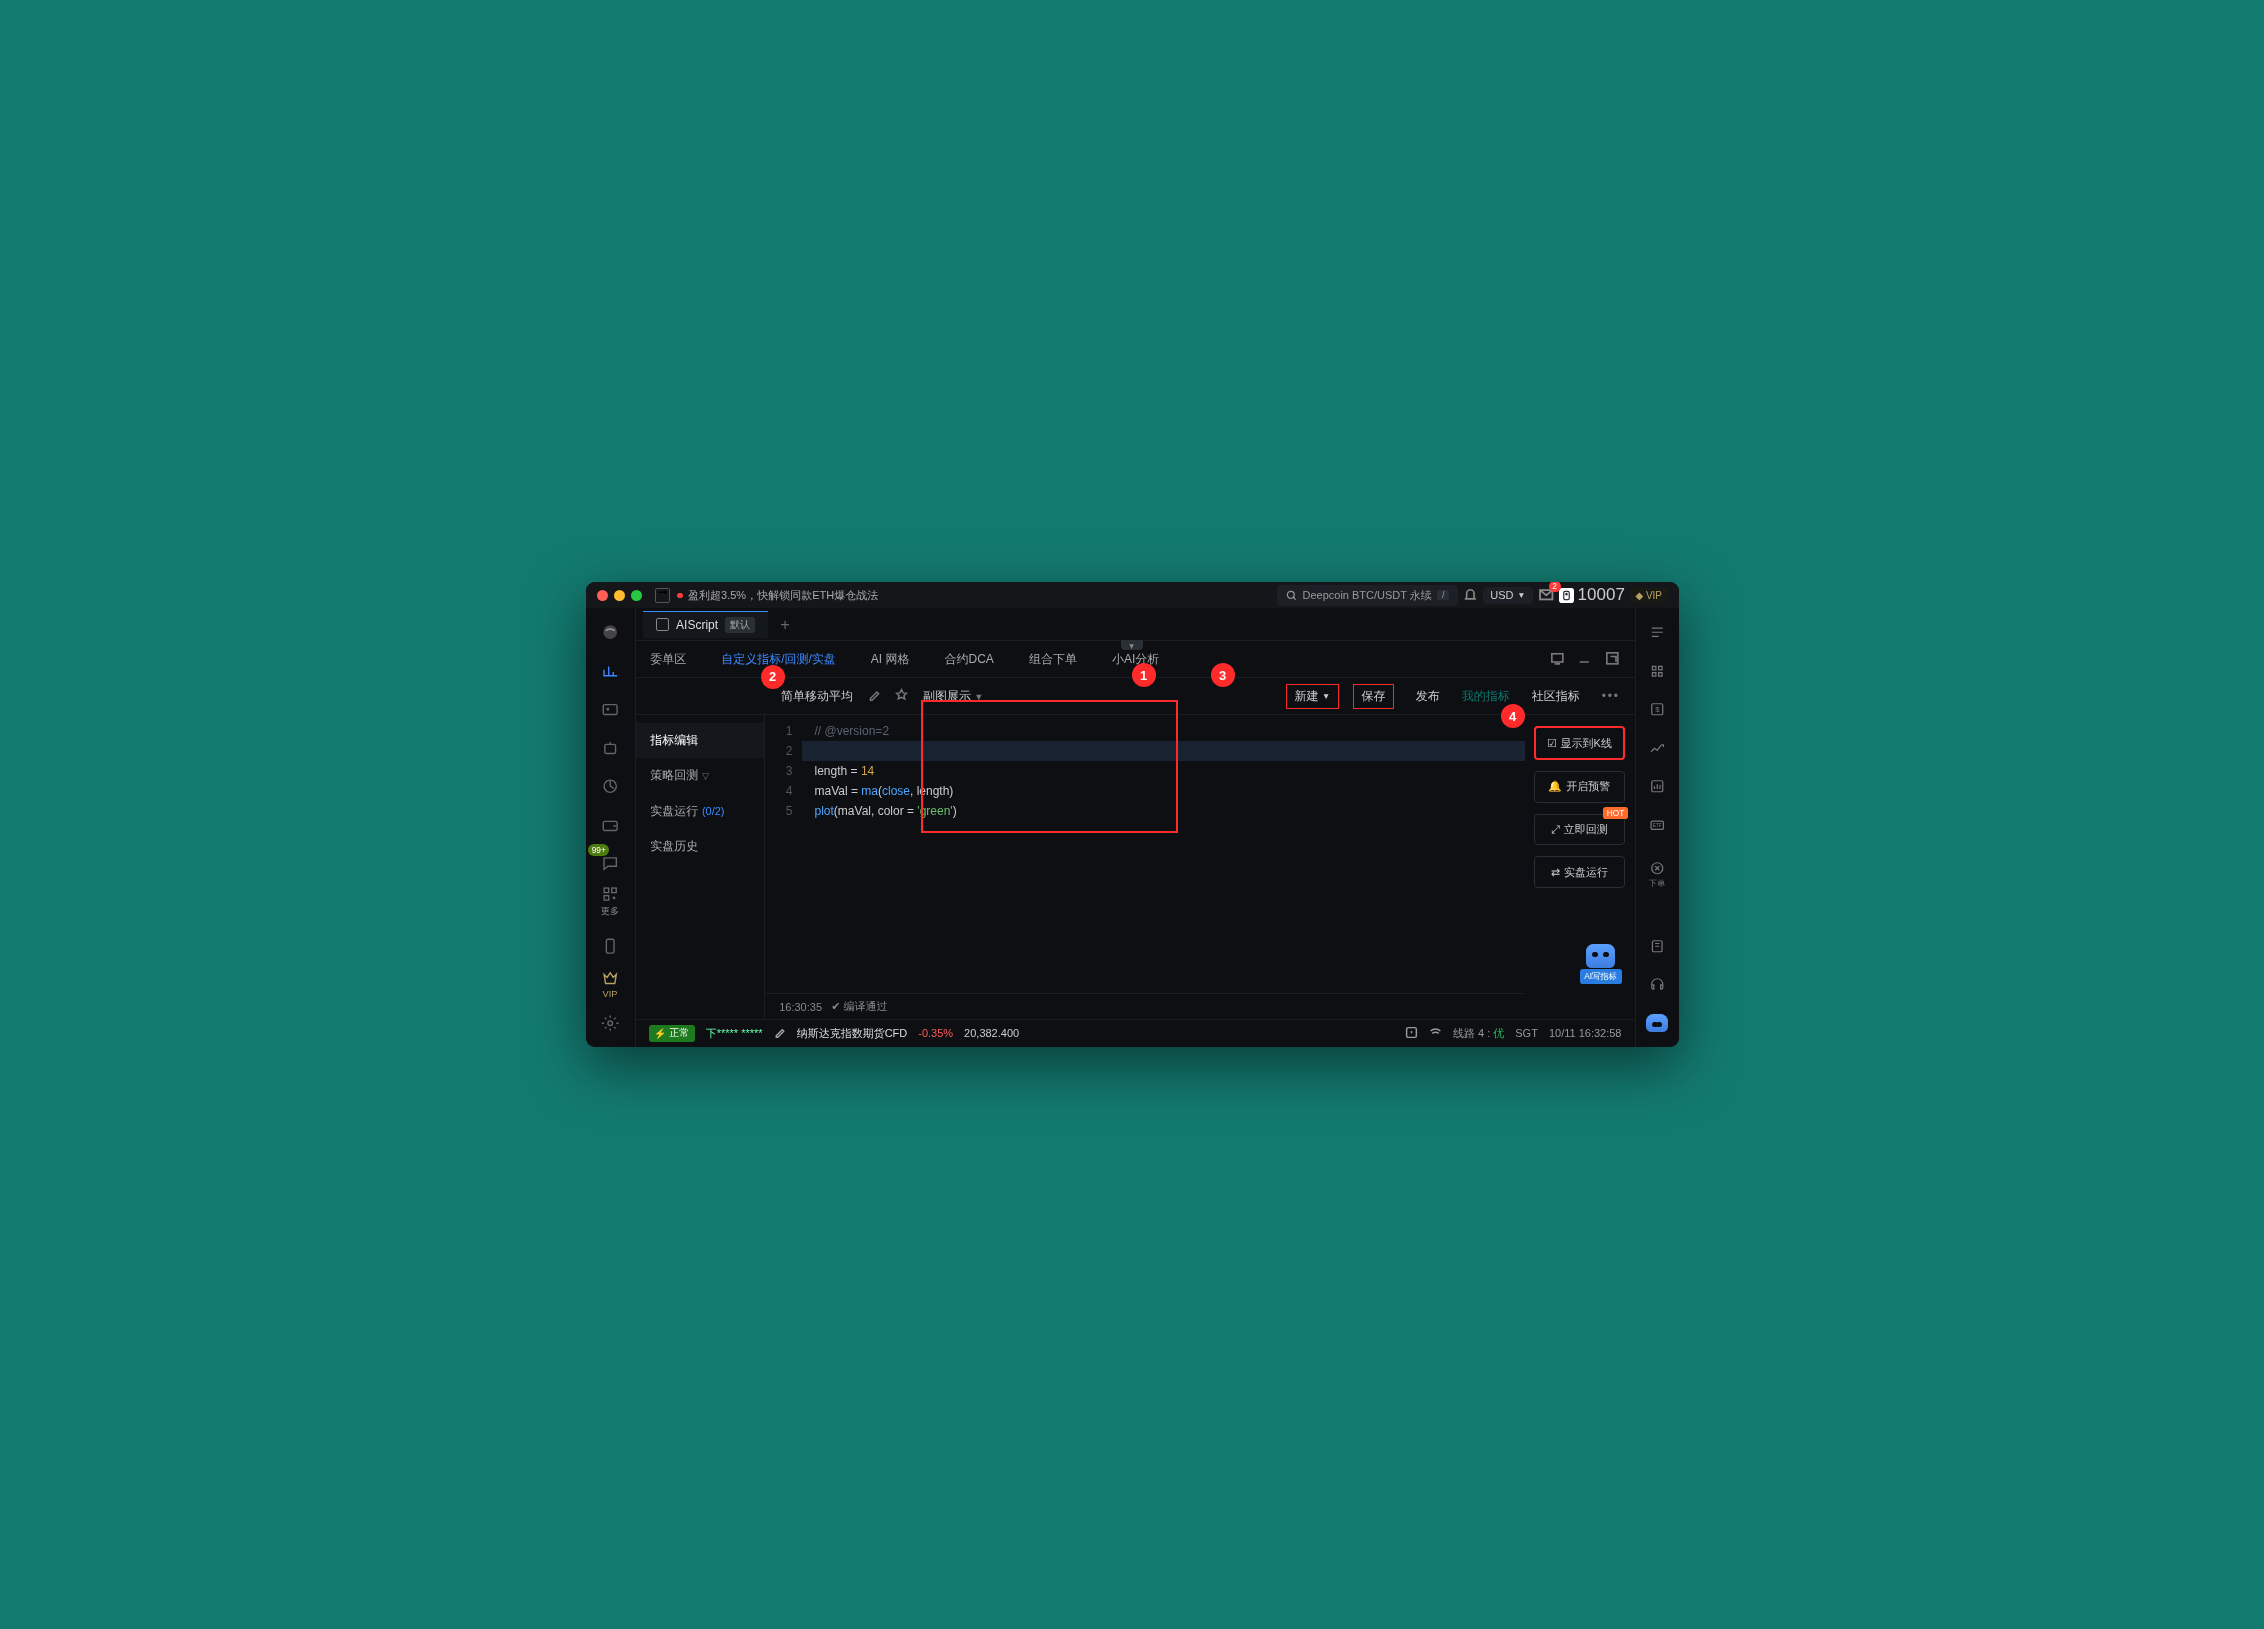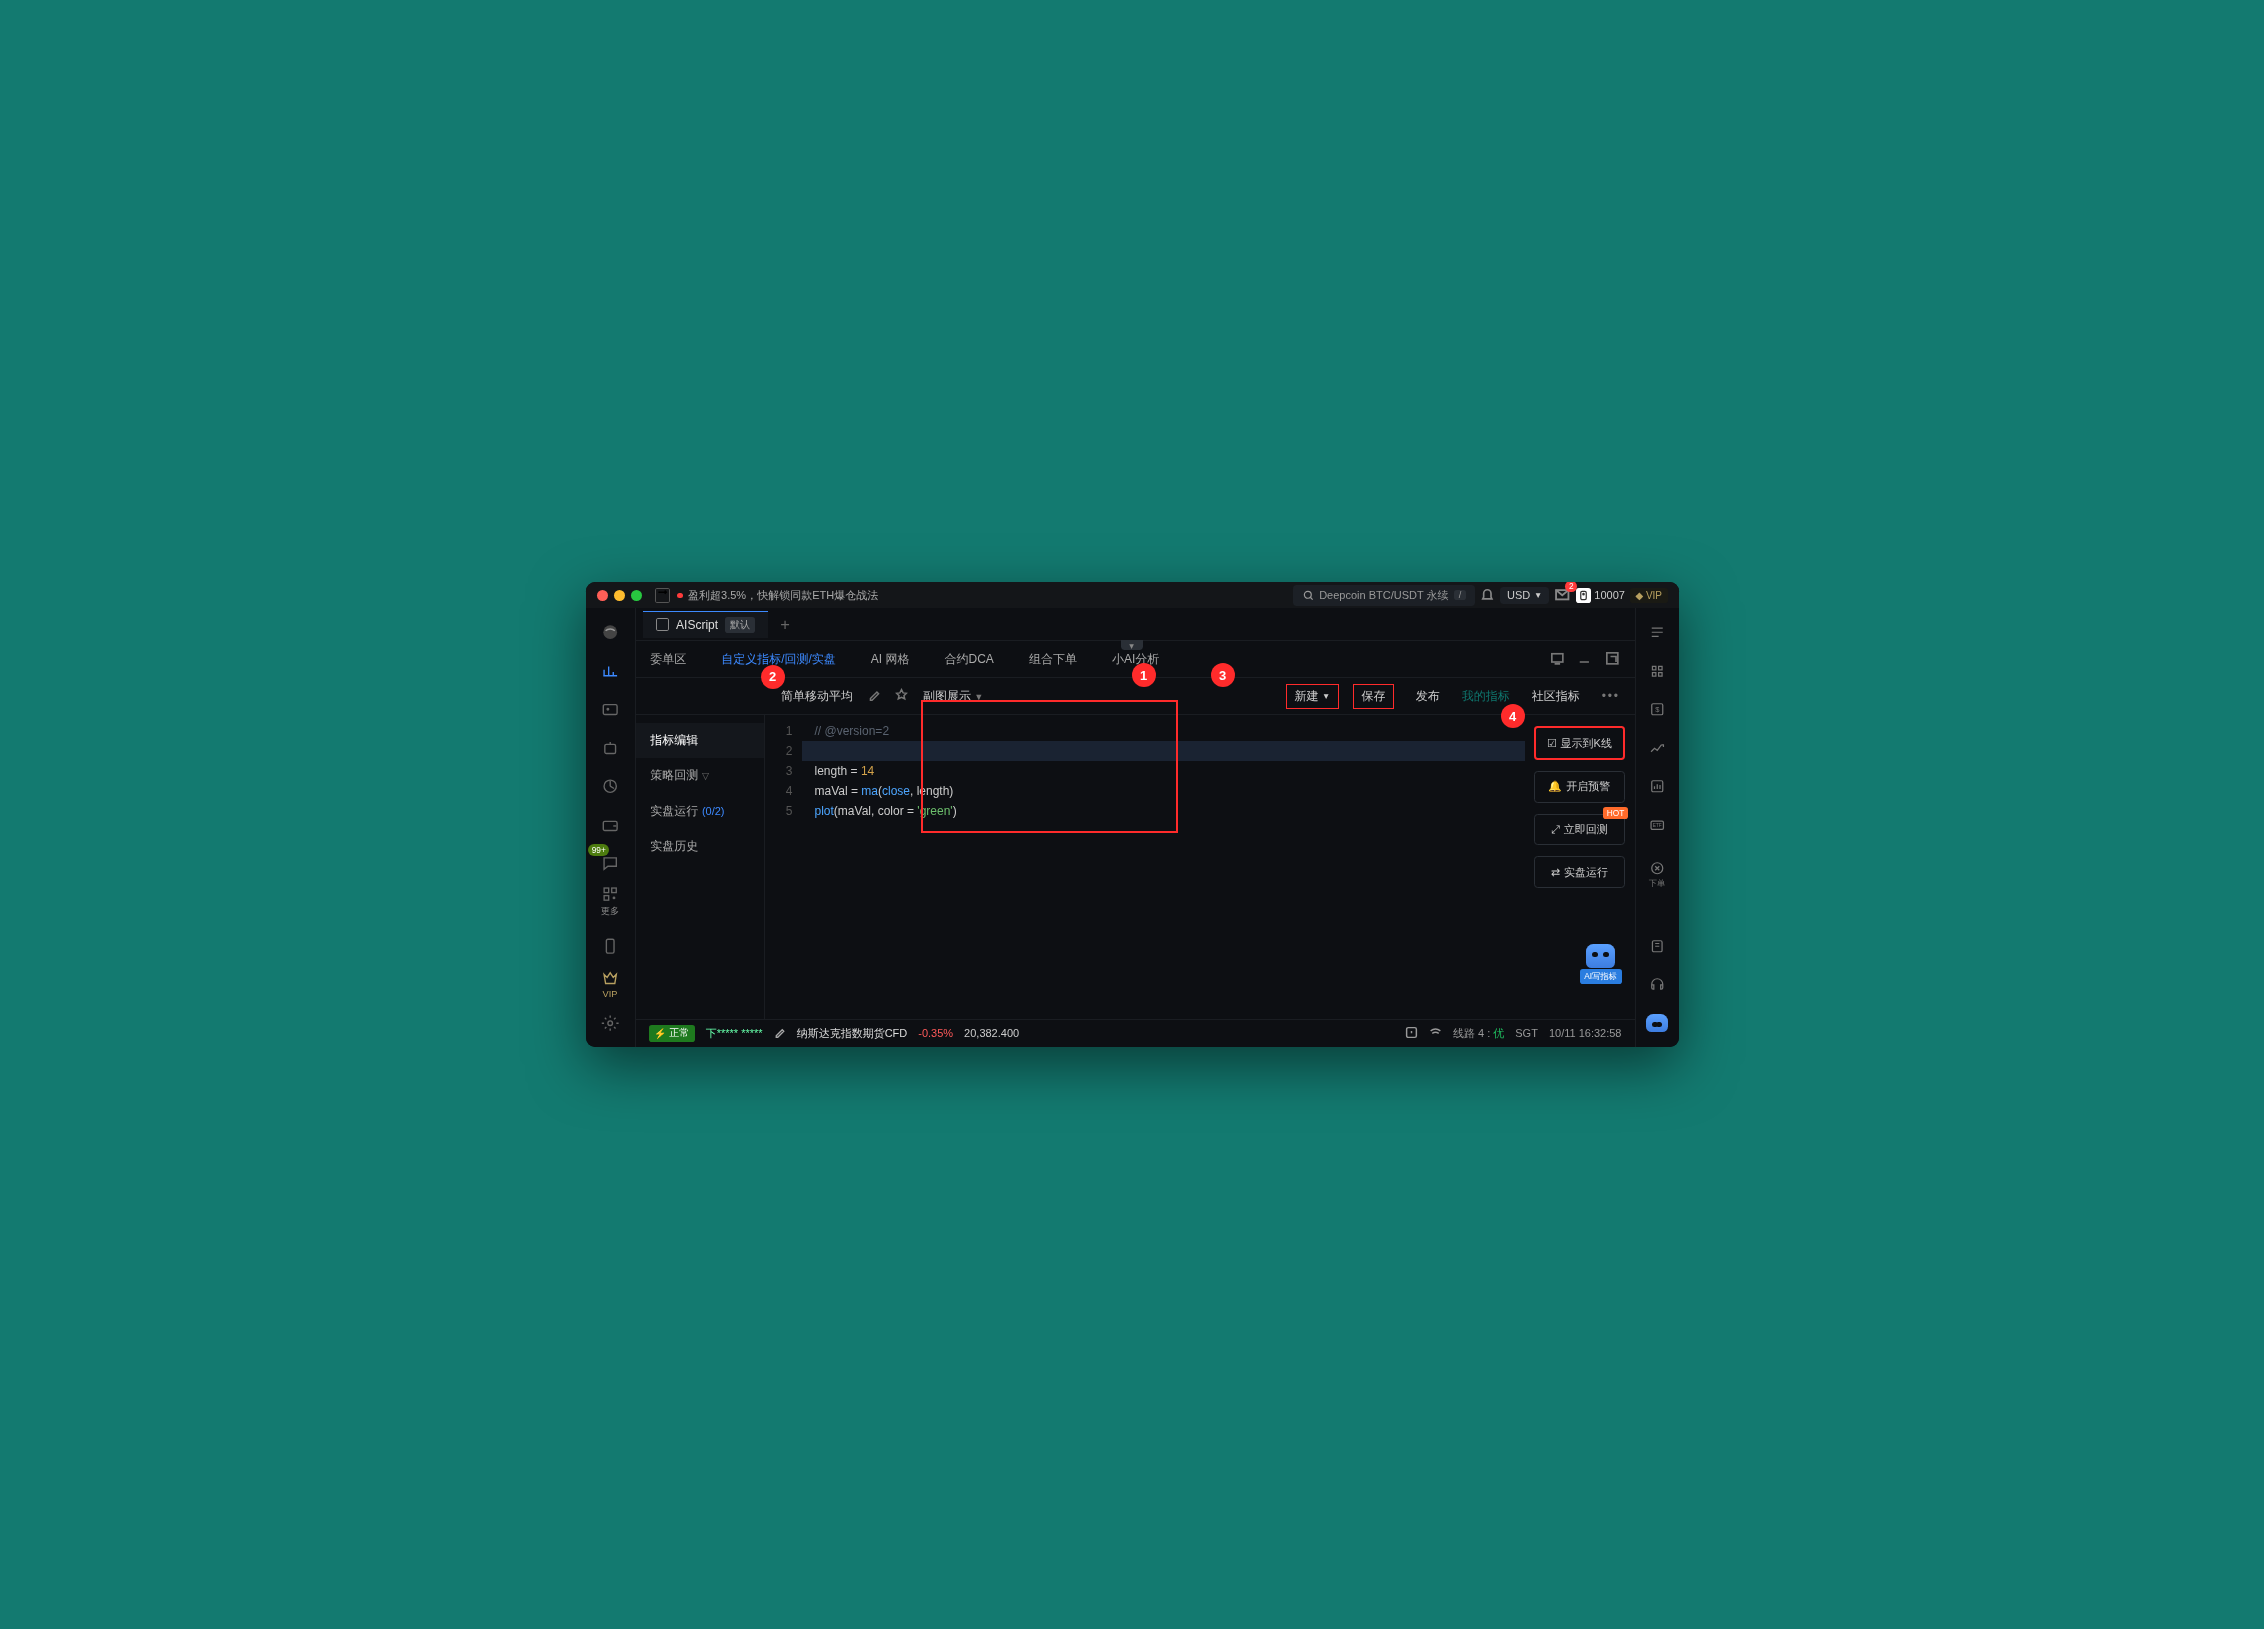--- a/index.html
+++ b/index.html
@@ -11,21 +11,21 @@
 .dot.red { background:#ff5f57;} .dot.yellow{background:#febc2e;} .dot.green{background:#28c840;}
 .title-icon { width: 14.7px; height: 14.7px; border: 0.9px solid #555; border-radius: 1.8px; margin-left: 5.5px; position: relative; }
 .ticker { color:#aaa; font-size:11px; display:flex; align-items:center; gap:5.5px;}
 .ticker .rdot{width:5.5px;height:5.5px;border-radius:50%;background:#ff3b3b;}
 .title-right{margin-left:auto; display:flex; align-items:center; gap:5px;}
 .search{display:flex;align-items:center;gap:5.5px;background:#1c2026;border-radius:3.7px;padding:2.8px 9.2px;color:#999;font-size:11px;}
 .slash{background:#2a2f36;padding:0 4.6px;border-radius:2.8px;font-size:9.2px;}
 .usd-btn{background:#1c2026;color:#ccc;padding:2.8px 7.3px;font-size:11px;border-radius:3.7px;display:flex;align-items:center;gap:3.7px;}
 .mail-wrap{position:relative;color:#888;}
 .badge-red{position:absolute;top:-4.6px;right:-6.4px;background:#ff3b3b;color:#fff;font-size:8.3px;padding:0 3.7px;border-radius:7.3px;line-height:11px;}
-.pts{color:#ccc;font-size:11px;display:flex;align-items:center;gap:3.7px;}
+.pts{color:#ccc;font-size:17px;display:flex;align-items:center;gap:3.7px;}
 .pts .sq{width:14.7px;height:14.7px;background:#fff;border-radius:2.8px;display:flex;align-items:center;justify-content:center;}
 .pts .sq svg{width:11px;height:11px;}
 .vip{color:#b8a060;font-size:10px;display:flex;align-items:center;gap:2.8px;background:#1a1a14;padding:1.8px 5.5px;border-radius:2.8px;}
 .body { display:flex; flex: 1; }
 .left-rail { width: 50px; background:#0d0f13; border-right:0.9px solid #1a1d22; display:flex; flex-direction:column; align-items:center; padding:7.3px 0; gap:5.5px;}
 .rail-item{width:33px;height:33px;display:flex;flex-direction:column;align-items:center;justify-content:center;color:#666;cursor:pointer;border-radius:5.5px;position:relative;}
 .rail-item.active{color:#3d8aff;}
 .rail-item svg{width:18.4px;height:18.4px;}
 .rail-item .txt{font-size:9.2px;color:#888;margin-top:1.8px;}
 .rail-item .n99{position:absolute;top:-2.8px;left:-5.5px;background:#4d7c0f;color:#fff;font-size:8.3px;padding:0.9px 3.7px;border-radius:7.3px;}
@@ -295,20 +295,24 @@
               </div>
             <div class="code" id="code">
               <div class="redbox rb2"></div>
             <div class="line"><span class="k-comment">// @version=2</span></div>
                 <div class="line sel">&nbsp;</div>
                 <div class="line">length = <span class="k-num">14</span></div>
                 <div class="line">maVal = <span class="k-func">ma</span>(<span class="k-keyword">close</span>, length)</div>
                 <div class="line"><span class="k-func">plot</span>(maVal, color = <span class="k-str">'green'</span>)</div>
               </div>
           </div>
+          <div class="status">
+            <span class="compile">16:30:35</span>
+            <span class="compile ok">✔ <span>编译通过</span></span>
+          </div>
         </div>
 
         <div class="right-actions">
           <div class="ra-btn featured">☑ <span>显示到K线</span></div>
           <div class="ra-btn">🔔 <span>开启预警</span></div>
           <div class="ra-btn"><span class="hot">HOT</span>⤢ <span>立即回测</span></div>
           <div class="ra-btn">⇄ <span>实盘运行</span></div>
         </div>
 
         <div class="ai-float">

